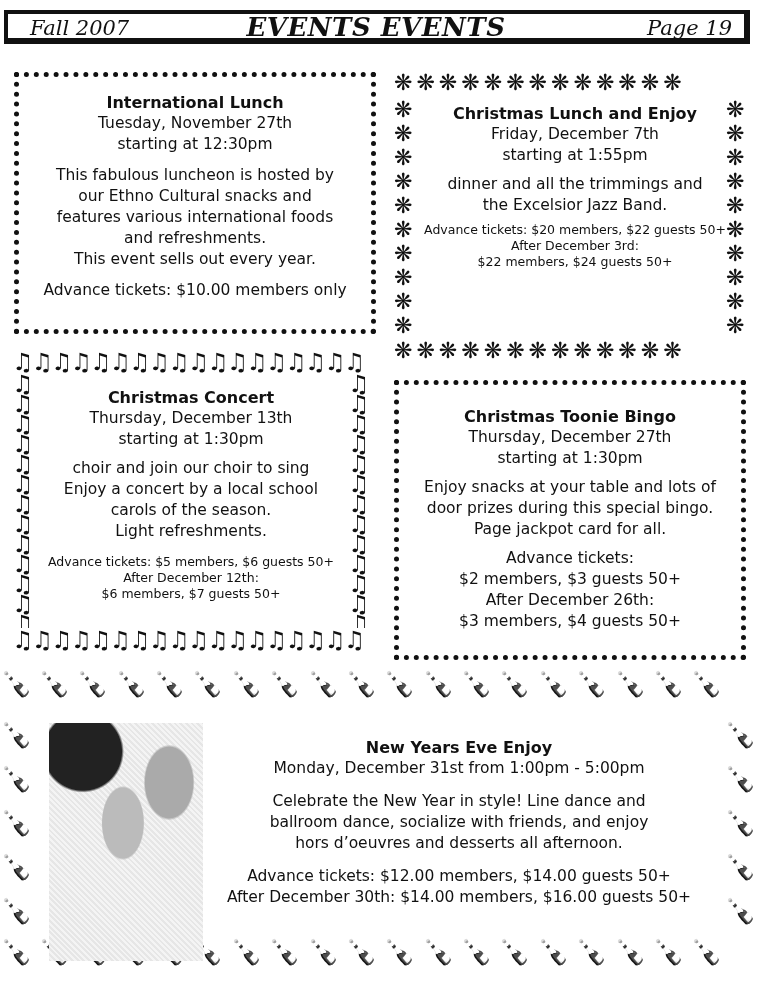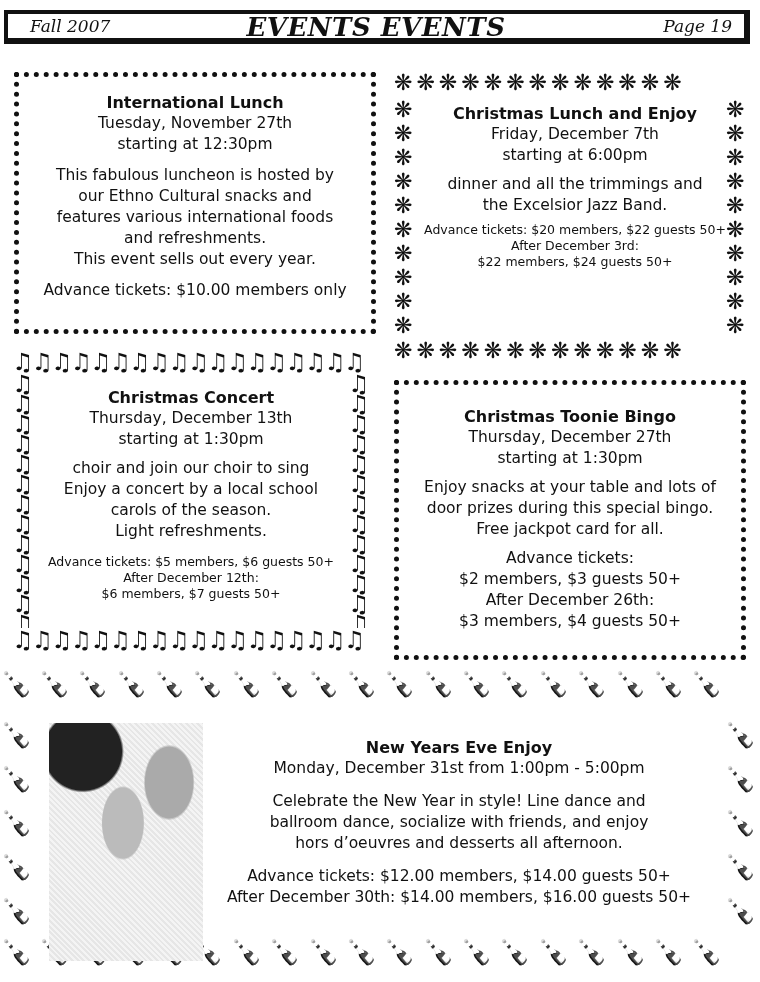--- a/index.html
+++ b/index.html
@@ -1,18 +1,18 @@
 <!DOCTYPE html>
 <html><head>
 <meta charset="utf-8">
 <style>
   html,body{margin:0;padding:0;background:#fff;}
   body{width:760px;height:982px;position:relative;overflow:hidden;font-family:"DejaVu Sans",sans-serif;color:#111;}
   .header{position:absolute;left:4px;top:10px;width:746px;height:34px;border:4px solid #111;border-right-width:6px;border-bottom-width:6px;box-sizing:border-box;}
-  .header .left,.header .right{position:absolute;top:2px;font-family:"DejaVu Serif",serif;font-style:italic;font-size:17px;}
+  .header .left,.header .right{position:absolute;top:2px;font-family:"DejaVu Serif",serif;font-style:italic;font-size:21px;}
   .header .left{left:22px;}
   .header .right{right:12px;}
   .header .title{position:absolute;left:0;right:0;top:-2px;text-align:center;font-family:"DejaVu Serif",serif;font-style:italic;font-weight:bold;font-size:26px;letter-spacing:0.5px;}
 
   .box{position:absolute;box-sizing:border-box;text-align:center;}
   .dotted{border:5px dotted #111;text-align:center;}
   .box h2{margin:0;font-size:16px;font-weight:bold;line-height:20px;}
   .box p{margin:0;font-size:15.5px;line-height:21px;}
   .box .gap{height:10px;}
   .box .small{font-size:12.5px;line-height:16px;}
@@ -55,21 +55,21 @@
   <p>Advance tickets: $10.00 members only</p>
 </div>
 
 <div class="strip flower" style="left:394px;top:72px;width:358px;height:26px;letter-spacing:4px;">❋❋❋❋❋❋❋❋❋❋❋❋❋</div>
 <div class="strip flower" style="left:394px;top:340px;width:358px;height:26px;letter-spacing:4px;">❋❋❋❋❋❋❋❋❋❋❋❋❋</div>
 <div class="strip flower vstrip" style="left:394px;top:98px;height:242px;line-height:24px;">❋❋❋❋❋❋❋❋❋❋</div>
 <div class="strip flower vstrip" style="left:726px;top:98px;height:242px;line-height:24px;">❋❋❋❋❋❋❋❋❋❋</div>
 <div class="box" style="left:420px;top:104px;width:310px;height:232px;">
   <h2>Christmas Lunch and Enjoy</h2>
   <p>Friday, December 7th</p>
-  <p>starting at 6:00pm</p>
+  <p>starting at 1:55pm</p>
   <div style="height:8px"></div>
   <p>dinner and all the trimmings and</p>
   <p>the Excelsior Jazz Band.</p>
   <div style="height:6px"></div>
   <p class="small">Advance tickets: $20 members, $22 guests 50+</p>
   <p class="small">After December 3rd:</p>
   <p class="small">$22 members, $24 guests 50+</p>
 </div>
 
 <div class="strip note" style="left:12px;top:350px;width:362px;height:26px;letter-spacing:-2px;">♫♫♫♫♫♫♫♫♫♫♫♫♫♫♫♫♫♫</div>
@@ -91,21 +91,21 @@
   <p class="small">$6 members, $7 guests 50+</p>
 </div>
 
 <div class="box dotted" style="left:394px;top:380px;width:352px;height:280px;padding-top:22px;">
   <h2>Christmas Toonie Bingo</h2>
   <p>Thursday, December 27th</p>
   <p>starting at 1:30pm</p>
   <div style="height:8px"></div>
   <p>Enjoy snacks at your table and lots of</p>
   <p>door prizes during this special bingo.</p>
-  <p>Free jackpot card for all.</p>
+  <p>Page jackpot card for all.</p>
   <div style="height:8px"></div>
   <p>Advance tickets:</p>
   <p>$2 members, $3 guests 50+</p>
   <p>After December 26th:</p>
   <p>$3 members, $4 guests 50+</p>
 </div>
 
 <div class="strip bottle" style="left:0;top:670px;width:760px;height:36px;letter-spacing:6px;filter:grayscale(1) contrast(2);">🍾🍾🍾🍾🍾🍾🍾🍾🍾🍾🍾🍾🍾🍾🍾🍾🍾🍾🍾</div>
 <div class="strip bottle" style="left:0;top:938px;width:760px;height:40px;letter-spacing:6px;filter:grayscale(1) contrast(2);">🍾🍾🍾🍾🍾🍾🍾🍾🍾🍾🍾🍾🍾🍾🍾🍾🍾🍾🍾</div>
 <div class="strip bottle vstrip" style="left:0;top:712px;height:226px;width:34px;line-height:44px;filter:grayscale(1) contrast(2);">🍾🍾🍾🍾🍾🍾🍾</div>

